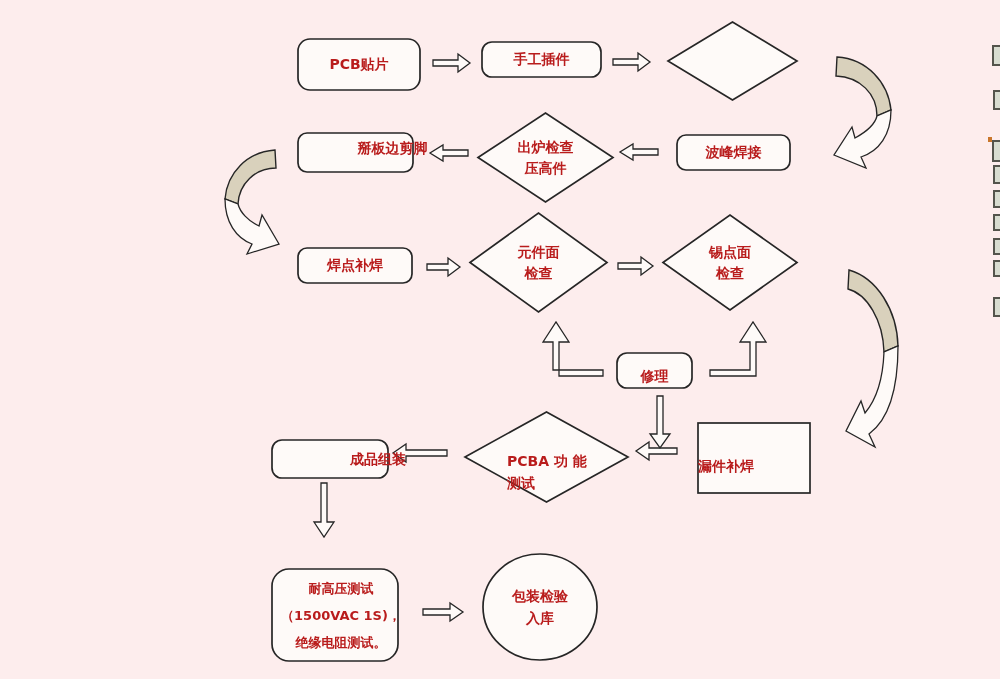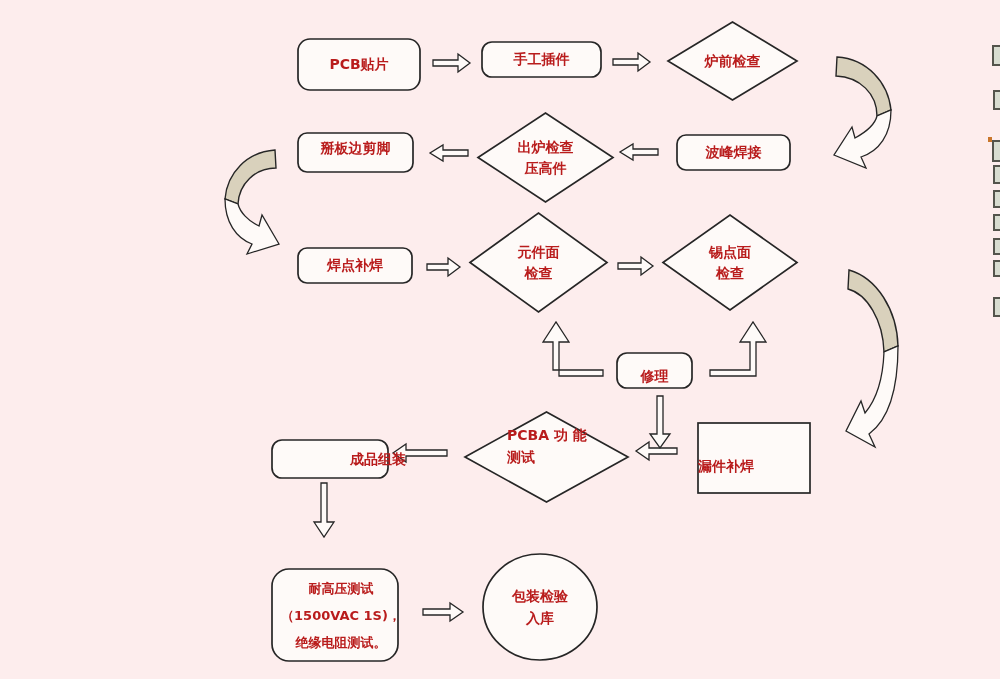--- a/index.html
+++ b/index.html
@@ -70,33 +70,32 @@
       <path class="arw" d="M225,199 C225,222 236,238 252,244 L247,254 L279,244 L262,215 L259,226 C248,221 240,212 238,204 Z"></path>
     </g>
     <g>
       <path class="tan" d="M849,270 C877,278 897,310 898,346 L884,352 C883,320 867,294 848,289 Z"></path>
       <path class="arw" d="M898,346 C898,392 888,420 869,434 L875,447 L846,431 L861,401 L865,413 C876,400 883,378 884,352 Z"></path>
     </g>
   </svg>
 
   <div class="lbl" style="left:298px;top:39px;width:122px;height:51px;">PCB贴片</div>
   <div class="lbl" style="left:482px;top:42px;width:119px;height:35px;">手工插件</div>
-  <div class="lbl" style="left:668px;top:22px;width:129px;height:78px;">炉前检查</div>
-  <div class="lbl" style="left:298px;top:133px;width:115px;height:30px;">掰板边剪脚</div>
+  <div class="lbl" style="left:298px;top:133px;width:115px;height:30px;padding-left:37px;">掰板边剪脚</div>
   <div class="lbl" style="left:677px;top:135px;width:113px;height:35px;">波峰焊接</div>
   <div class="lbl" style="left:478px;top:113px;width:135px;height:89px;">出炉检查
 压高件</div>
   <div class="lbl" style="left:298px;top:248px;width:114px;height:35px;">焊点补焊</div>
   <div class="lbl" style="left:470px;top:213px;width:137px;height:99px;">元件面
 检查</div>
   <div class="lbl" style="left:663px;top:215px;width:134px;height:95px;">锡点面
 检查</div>
   <div class="lbl" style="left:617px;top:353px;width:75px;height:46px;">修理</div>
   <div class="lbl" style="left:272px;top:440px;width:116px;height:38px;padding-left:48px;">成品组装</div>
-  <div class="lbl lbl-left" style="left:465px;top:401px;width:163px;height:90px;padding-left:42px;box-sizing:border-box;line-height:22px;">PCBA 功 能
+  <div class="lbl lbl-left" style="left:465px;top:427px;width:163px;height:90px;padding-left:42px;box-sizing:border-box;line-height:22px;">PCBA 功 能
 测试</div>
   <div class="lbl" style="left:670px;top:423px;width:112px;height:86px;">漏件补焊</div>
   <div class="lbl" style="left:272px;top:569px;width:126px;height:92px;font-size:13px;line-height:27px;margin-left:6px;">耐高压测试
 （1500VAC 1S)，
 绝缘电阻测试。</div>
   <div class="lbl" style="left:483px;top:570px;width:114px;height:74px;line-height:22px;">包装检验
 入库</div>
 
   <div class="frag" style="left:992px;top:45px;width:8px;height:17px;"></div>
   <div class="frag" style="left:993px;top:90px;width:7px;height:16px;"></div>

